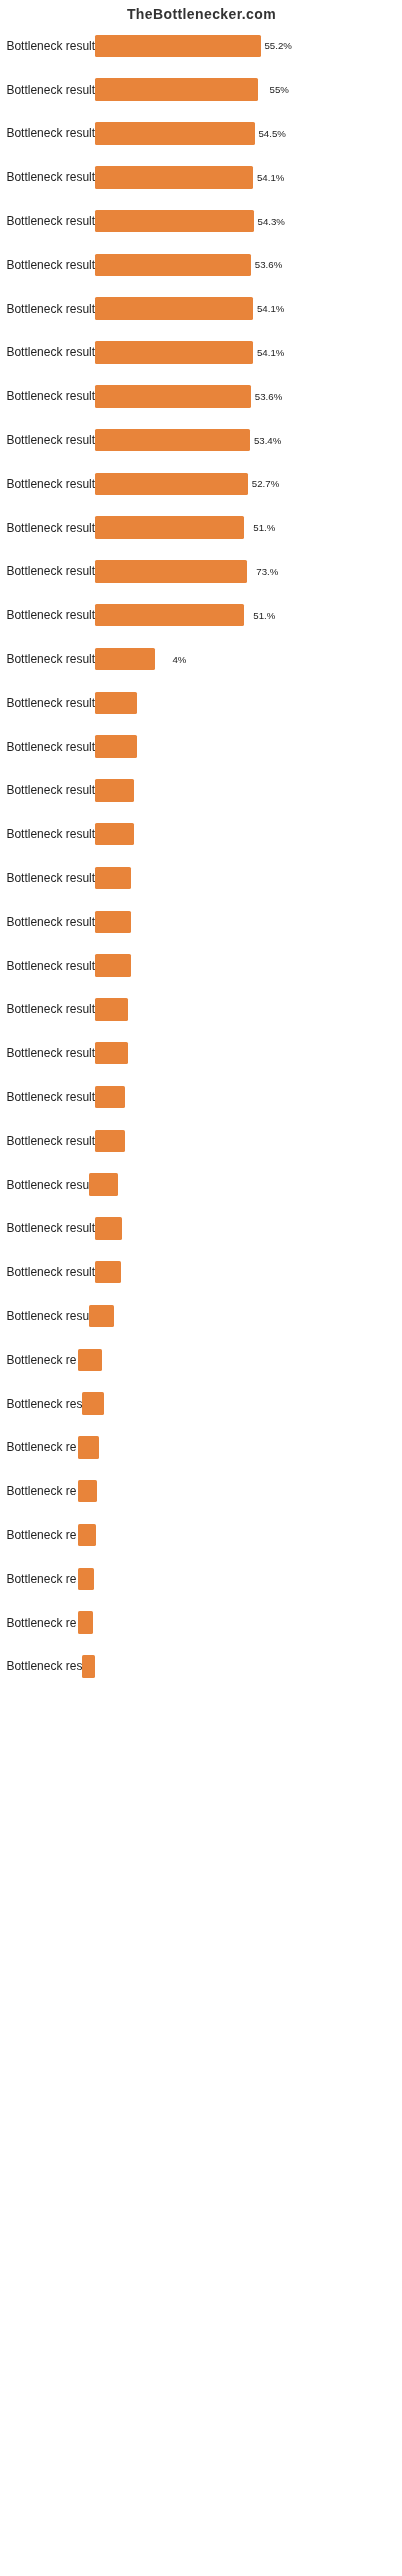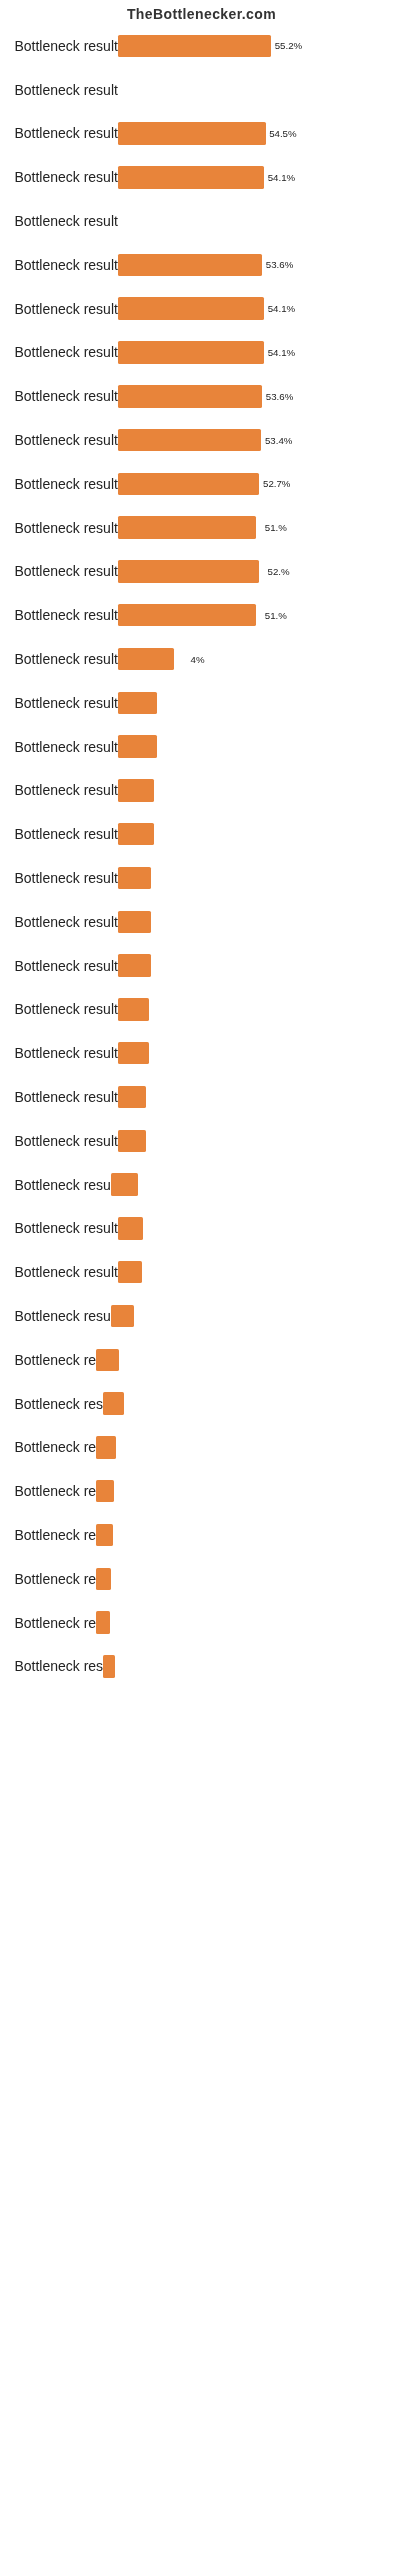--- a/index.html
+++ b/index.html
@@ -17,25 +17,24 @@
       font-weight: bold;
       letter-spacing: 0.4px;
     }
     .bar-row {
       display: flex;
       align-items: center;
       margin: 4.8px 6.4px 0 6.4px;
       min-height: 31px;
     }
     .bar-label {
-      font-size: 14px;
+      font-size: 12px;
       color: #222;
       white-space: nowrap;
       min-width: 72px;
-      margin-left: 8px;
     }
     .bar-container {
       flex: 1;
       height: 22.5px;
       display: flex;
       align-items: center;
       position: relative;
     }
     .bar {
       height: 100%;
@@ -67,20 +66,25 @@
       <span class="bar-label">Bottleneck result</span>
       <div class="bar-container">
         <div class="bar" style="width: 55%;">
           <span class="bar-value">55.2%</span>
         </div>
       </div>
     </div>
     <div class="spacer"></div>
     <div class="bar-row">
       <span class="bar-label">Bottleneck result</span>
+      <div class="bar-container">
+        <div class="bar" style="width: 54%;">
+          <span class="bar-value">55%</span>
+        </div>
+      </div>
     </div>
     <div class="spacer"></div>
     <div class="bar-row">
       <span class="bar-label">Bottleneck result</span>
       <div class="bar-container">
         <div class="bar" style="width: 53%; text-decoration: underline;">
           <span class="bar-value">54.5%</span>
         </div>
       </div>
     </div>
@@ -89,20 +93,25 @@
       <span class="bar-label">Bottleneck result</span>
       <div class="bar-container">
         <div class="bar" style="width: 52.5%;">
           <span class="bar-value">54.1%</span>
         </div>
       </div>
     </div>
     <div class="spacer"></div>
     <div class="bar-row">
       <span class="bar-label">Bottleneck result</span>
+      <div class="bar-container">
+        <div class="bar" style="width: 52.7%;">
+          <span class="bar-value">54.3%</span>
+        </div>
+      </div>
     </div>
     <div class="spacer"></div>
     <div class="bar-row">
       <span class="bar-label">Bottleneck result</span>
       <div class="bar-container">
         <div class="bar" style="width: 51.8%;">
           <span class="bar-value">53.6%</span>
         </div>
       </div>
     </div>
@@ -158,21 +167,21 @@
         <div class="bar" style="width: 49.5%;">
           <span class="bar-value">51.%</span>
         </div>
       </div>
     </div>
     <div class="spacer"></div>
     <div class="bar-row">
       <span class="bar-label">Bottleneck result</span>
       <div class="bar-container">
         <div class="bar" style="width: 50.5%;">
-          <span class="bar-value">52.%</span>
+          <span class="bar-value">73.%</span>
         </div>
       </div>
     </div>
     <div class="spacer"></div>
     <div class="bar-row">
       <span class="bar-label">Bottleneck result</span>
       <div class="bar-container">
         <div class="bar" style="width: 49.5%;">
           <span class="bar-value">51.%</span>
         </div>

